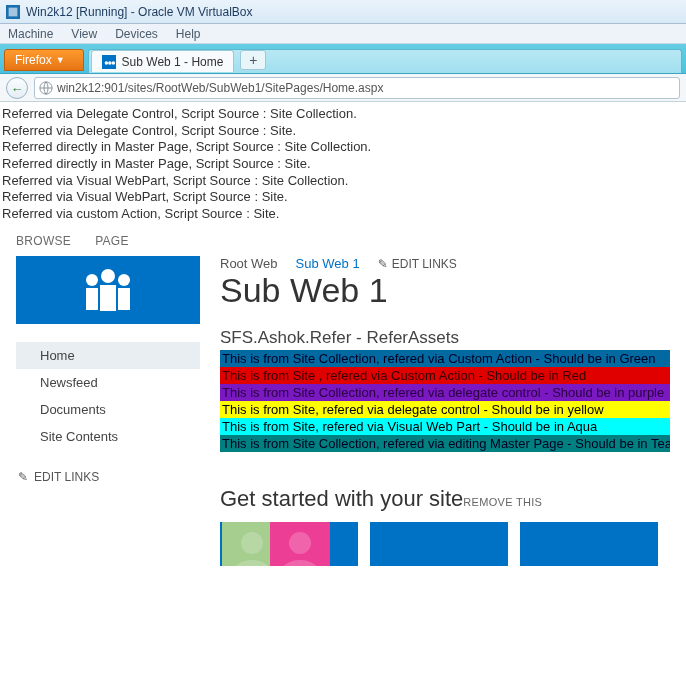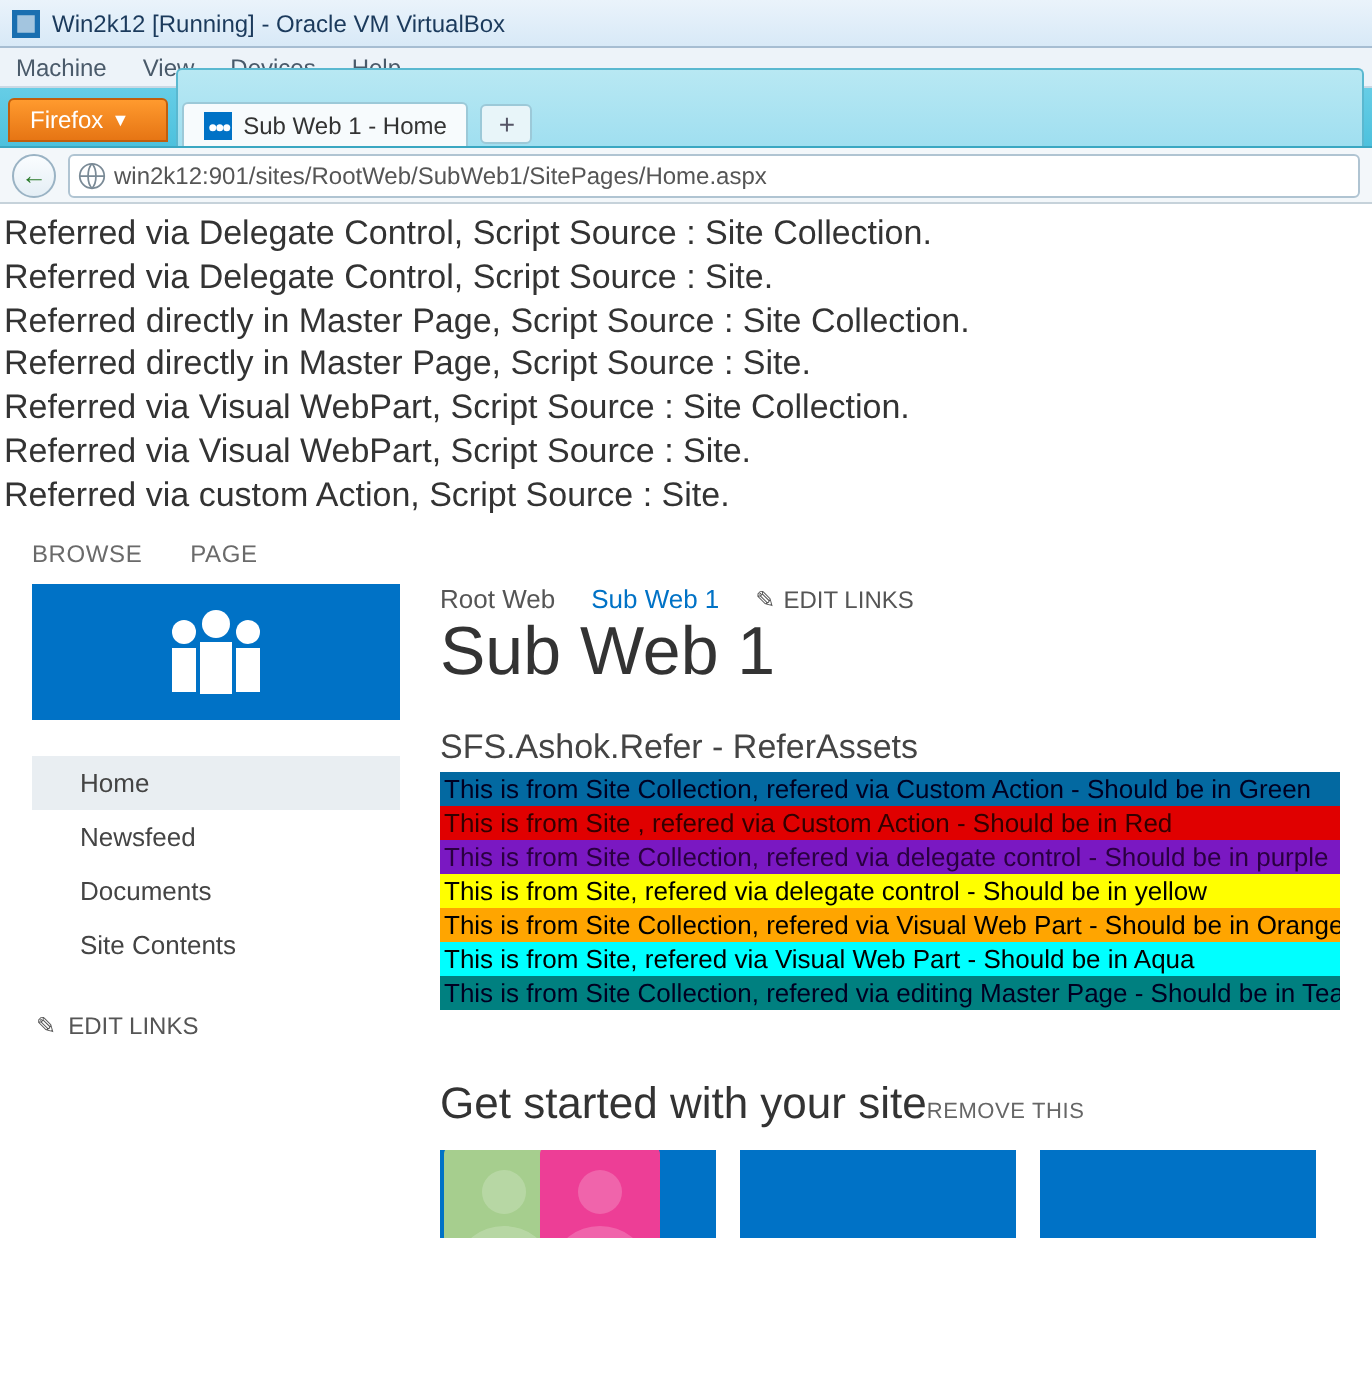--- a/index.html
+++ b/index.html
@@ -10,35 +10,35 @@
   .vbox-title .ico { width:14px; height:14px; margin-right:6px; }
   .vbox-title .txt { font-size:12px; color:#1b3a5c; }
 
   
   .vbox-menu { height:20px; background:#edf3f9; border-bottom:1px solid #cad8e4; display:flex; align-items:center; gap:18px; padding:0 8px; color:#4a5a6a; font-size:12px; }
 
   
   .ff-chrome { background: linear-gradient(#66cde6,#4dc1dd); height:30px; display:flex; align-items:flex-end; padding:0 4px; border-bottom:1px solid #3aa7c2;}
   .ff-btn { background: linear-gradient(#ff9a2e,#e67514); color:#fff; font-size:12px; padding:3px 18px 3px 10px; border:1px solid #c15e0c; border-radius:3px 3px 0 0; margin-bottom:2px; display:flex; align-items:center; gap:4px;}
   .ff-btn .caret { font-size:9px; }
-  .tabstrip { flex:1; background: linear-gradient(#b8e8f3,#a0dff0); height:39px; margin-left:4px; display:flex; align-items:flex-end; border:1px solid #5ab8d0; border-bottom:none; border-radius:3px 3px 0 0; position:relative;}
+  .tabstrip { flex:1; background: linear-gradient(#b8e8f3,#a0dff0); height:24px; margin-left:4px; display:flex; align-items:flex-start; border:1px solid #5ab8d0; border-bottom:none; border-radius:3px 3px 0 0; position:relative;}
   .tab { background:#f7fbfd; height:22px; display:flex; align-items:center; padding:0 10px; border:1px solid #9cc9d8; border-bottom:none; border-radius:3px 3px 0 0; margin-left:2px; font-size:12px; color:#333; gap:6px;}
   .tab .favicon { width:14px; height:14px; }
   .newtab { width:26px; height:20px; background:#e8f5f9; border:1px solid #9cc9d8; border-radius:3px; margin-left:6px; display:flex; align-items:center; justify-content:center; color:#556; font-size:14px; margin-bottom:1px;}
 
   .ff-url { background:#f3f7fa; height:28px; display:flex; align-items:center; padding:0 6px; border-bottom:1px solid #c6d2da; gap:6px;}
   .back-btn { width:22px; height:22px; border:1px solid #9ab3c4; border-radius:11px; background:linear-gradient(#fafdff,#e4eef5); display:flex; align-items:center; justify-content:center; color:#4a6; color:#3d6f3d; font-size:13px;}
   .back-btn span{color:#2a7a2a;font-weight:bold;}
   .urlbox { flex:1; height:22px; border:1px solid #b0c4d2; border-radius:3px; background:#fff; display:flex; align-items:center; padding:0 4px; font-size:12px; color:#555; gap:4px;}
   .urlbox .globe { width:14px; height:14px; }
 
   
   .page { padding: 0; }
   .reflines { padding: 4px 0 2px 0; }
-  .reflines div { font-size:17px; color:#333; line-height:1.28; padding-left:2px;}
+  .reflines div { font-size:13px; color:#333; line-height:1.28; padding-left:2px;}
 
   .sp-bar { background:#0072c6; color:#fff; padding:6px 12px; font-size:14px; }
   .sp-ribbon { display:flex; gap:24px; padding:10px 16px 8px 16px; font-size:12px; color:#6a6a6a; letter-spacing:.3px;}
   .sp-body { display:flex; padding:0 16px 0 16px; gap:20px;}
 
   .leftcol { width:184px; flex-shrink:0; }
   .logo { width:184px; height:68px; background:#0072c6; display:flex; align-items:center; justify-content:center; margin-bottom:18px;}
   .logo svg { width:60px; height:48px; }
   .navlist { }
   .navlist .item { padding:6px 24px; font-size:13px; color:#444; cursor:pointer;}
@@ -178,21 +178,20 @@
         </span>
       </div>
       <h1 class="title">Sub Web 1</h1>
 
       <div class="wp-title">SFS.Ashok.Refer - ReferAssets</div>
       <div class="clr-lines">
         <div class="c-green">This is from Site Collection, refered via Custom Action - Should be in Green</div>
         <div class="c-red">This is from Site , refered via Custom Action - Should be in Red</div>
         <div class="c-purple">This is from Site Collection, refered via delegate control - Should be in purple</div>
         <div class="c-yellow">This is from Site, refered via delegate control - Should be in yellow</div>
-        <div class="c-orange">This is from Site Collection, refered via Visual Web Part - Should be in Orange</div>
         <div class="c-aqua">This is from Site, refered via Visual Web Part - Should be in Aqua</div>
         <div class="c-teal">This is from Site Collection, refered via editing Master Page - Should be in Teal</div>
       </div>
 
       <div class="getstarted">
         <div class="hdr">
           <h2>Get started with your site</h2>
           <span class="remove">REMOVE THIS</span>
         </div>
         <div class="tiles">

